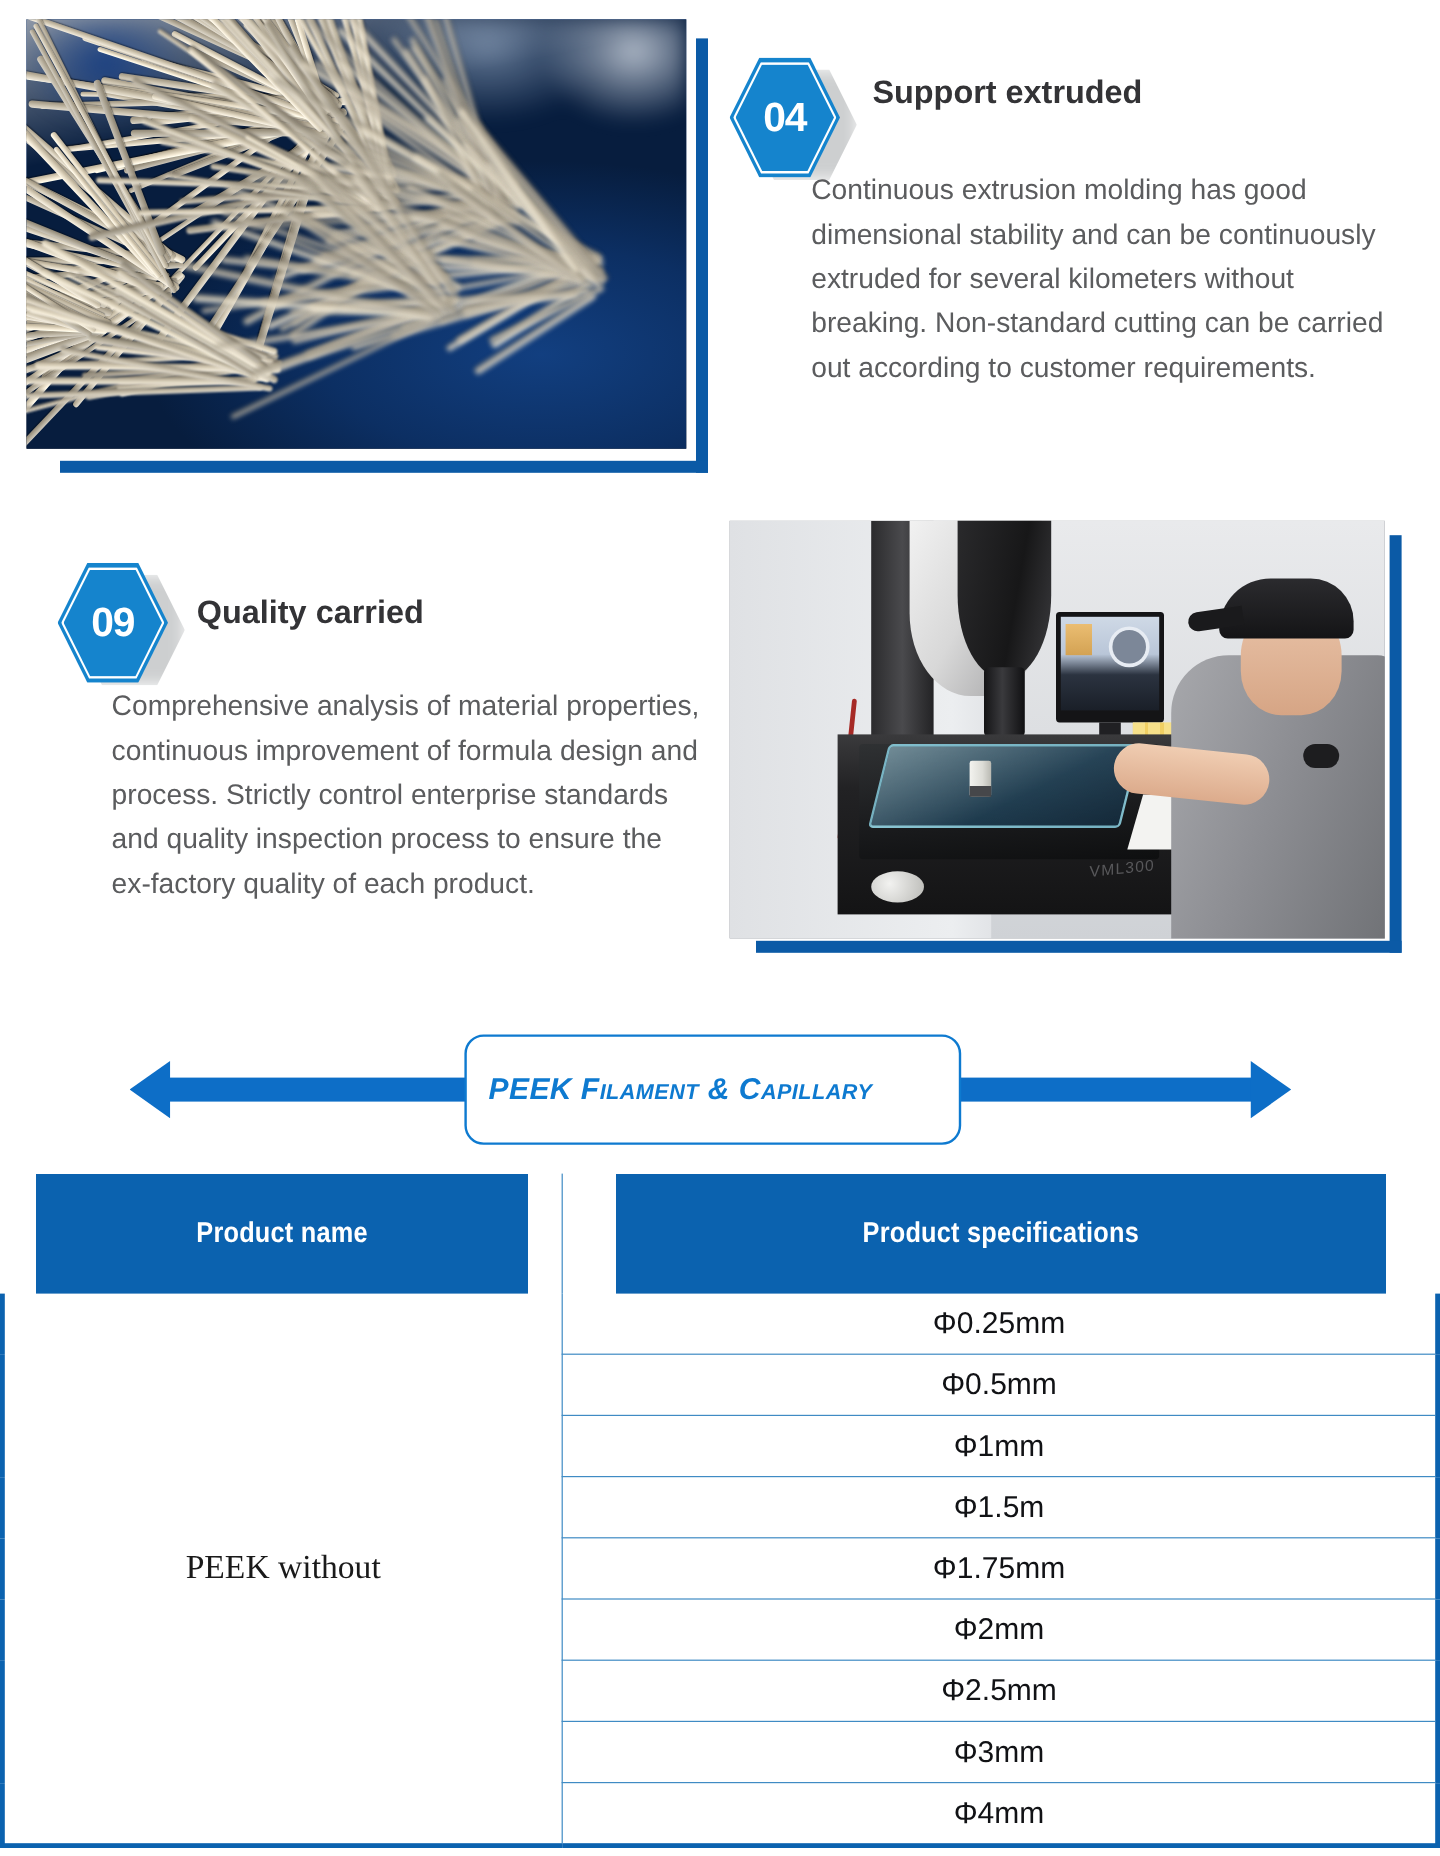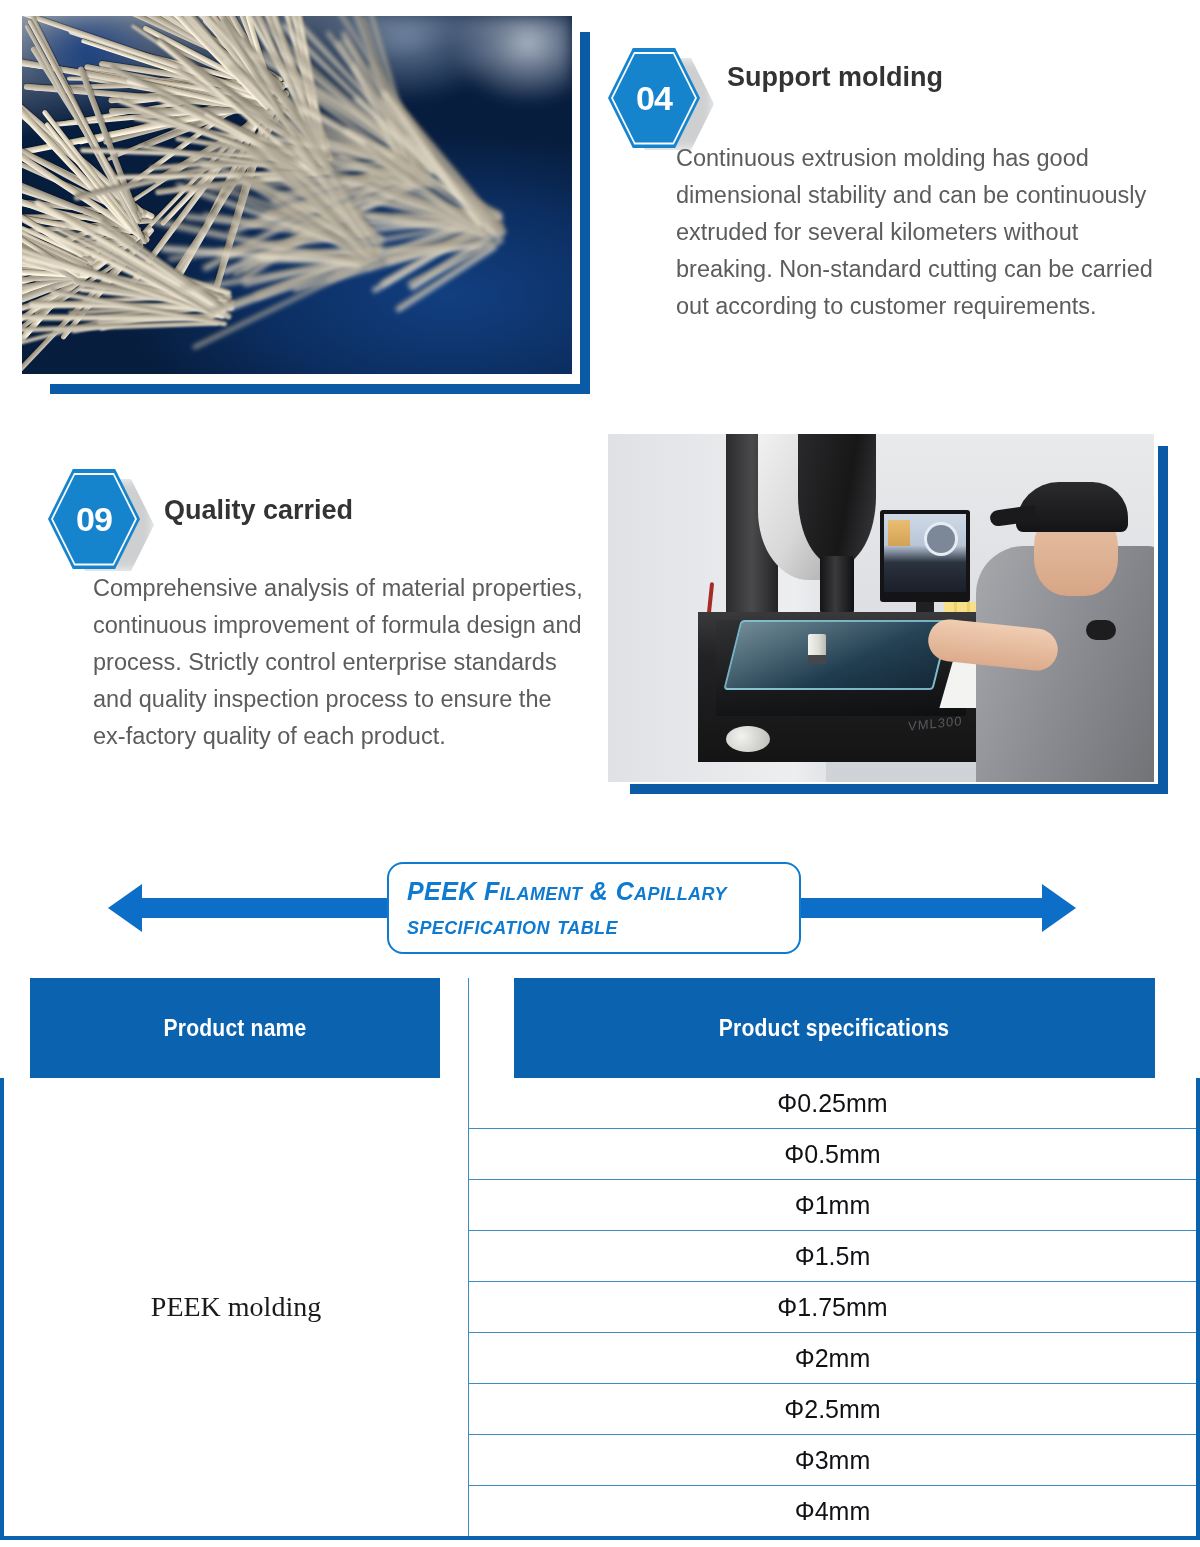--- a/index.html
+++ b/index.html
@@ -550,21 +550,21 @@
   </div>
 </div>
 
 <div class="hex-badge" style="left:608px; top:48px;">
   <div class="hex-shadow"></div>
   <div class="hex-outer"></div>
   <div class="hex-ring"></div>
   <div class="hex-inner"></div>
   <div class="hex-num">04</div>
 </div>
-<div class="sec-title" style="left:727px; top:62px;">Support molding</div>
+<div class="sec-title" style="left:727px; top:62px;">Support extruded</div>
 <div class="sec-body" style="left:676px; top:140px; width:500px;">Continuous extrusion molding has good dimensional stability and can be continuously extruded for several kilometers without breaking. Non-standard cutting can be carried out according to customer requirements.</div>
 
 <div class="hex-badge" style="left:48px; top:469px;">
   <div class="hex-shadow"></div>
   <div class="hex-outer"></div>
   <div class="hex-ring"></div>
   <div class="hex-inner"></div>
   <div class="hex-num">09</div>
 </div>
 <div class="sec-title" style="left:164px; top:495px;">Quality carried</div>
@@ -604,38 +604,37 @@
     <div class="qc-label">VML300</div>
   </div>
 </div>
 
 <div id="banner">
   <div class="arrow-head left"></div>
   <div class="arrow-shaft" style="left:32px; width:916px;"></div>
   <div class="arrow-head right"></div>
   <div id="banner-box">
     <div class="banner-line">PEEK Filament &amp; Capillary</div>
-    <div class="banner-line">specification table</div>
   </div>
 </div>
 
 <table id="spec-table">
   <thead>
     <tr>
       <th class="col-name">
         <span class="thwrap">Product name</span>
       </th>
       <th>
         <span class="thwrap">Product specifications</span>
       </th>
     </tr>
   </thead>
   <tbody id="spec-body">
       <tr>
-        <td class="name-cell" rowspan="9">PEEK molding</td>
+        <td class="name-cell" rowspan="9">PEEK without</td>
         <td class="spec-cell">Φ0.25mm</td>
       </tr>
       <tr>
         <td class="spec-cell">Φ0.5mm</td>
       </tr>
       <tr>
         <td class="spec-cell">Φ1mm</td>
       </tr>
       <tr>
         <td class="spec-cell">Φ1.5m</td>

